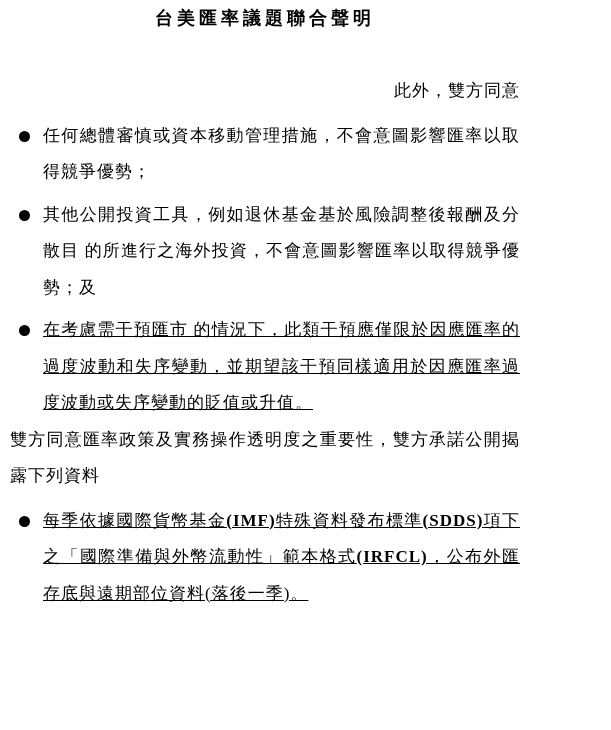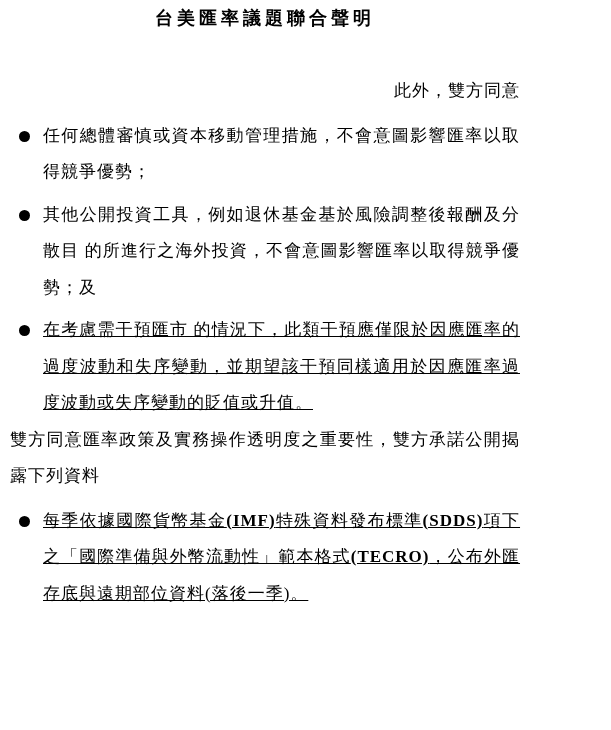--- a/index.html
+++ b/index.html
@@ -86,17 +86,17 @@
       <span class="bullet"></span>
       <span class="li-text">在考慮需干預匯市 的情況下，此類干預應僅限於因應匯率的過度波動和失序變動，並期望該干預同樣適用於因應匯率過度波動或失序變動的貶值或升值。</span>
     </li>
   </ul>
 
   <p class="para p-trans">雙方同意匯率政策及實務操作透明度之重要性，雙方承諾公開揭露下列資料</p>
 
   <ul class="bullet-list">
     <li>
       <span class="bullet"></span>
-      <span class="li-text">每季依據國際貨幣基金<strong>(IMF)</strong>特殊資料發布標準<strong>(SDDS)</strong>項下之「國際準備與外幣流動性」範本格式<strong>(TECRO)</strong>，公布外匯存底與遠期部位資料(落後一季)。</span>
+      <span class="li-text">每季依據國際貨幣基金<strong>(IMF)</strong>特殊資料發布標準<strong>(SDDS)</strong>項下之「國際準備與外幣流動性」範本格式<strong>(IRFCL)</strong>，公布外匯存底與遠期部位資料(落後一季)。</span>
     </li>
   </ul>
 
 </div>
 
 </body></html>

